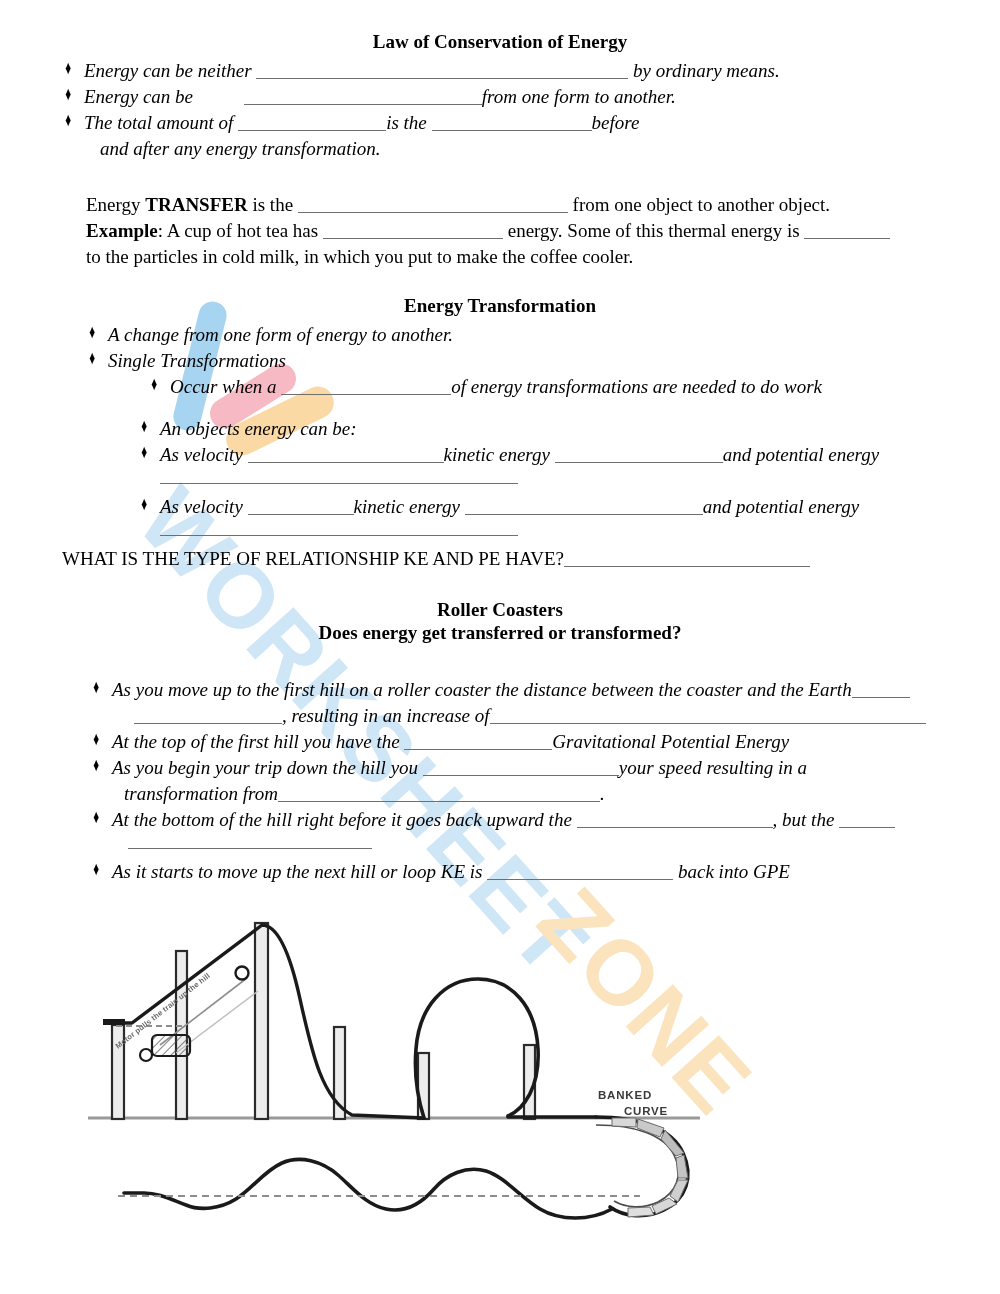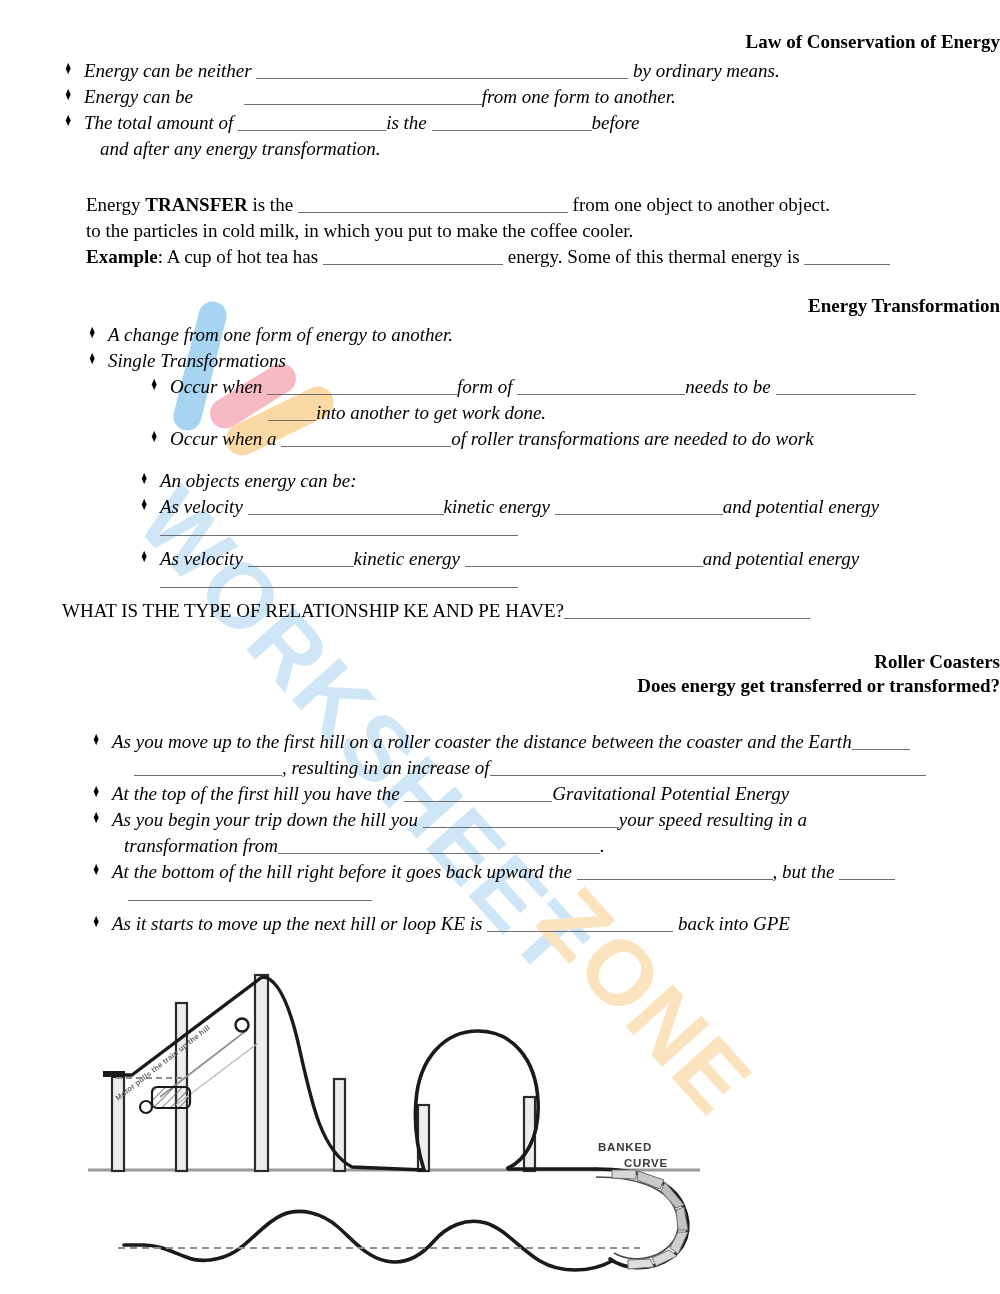--- a/index.html
+++ b/index.html
@@ -67,21 +67,21 @@
   }
 
   
   #content {
     position: relative;
     z-index: 2;
     padding: 0;
   }
 
   .section-title {
-    text-align: right;
+    text-align: center;
     font-weight: 700;
     font-size: 19px;
     line-height: 1.25;
   }
   .section-title.sub {
     font-size: 19px;
   }
 
   .para {
     font-size: 19px;
@@ -167,52 +167,43 @@
   </ul>
 
   <div style="height:26px"></div>
 
   <div style="margin-left:86px;margin-top:4px">
     <div class="para">
       <span>Energy </span><span class="b">TRANSFER</span><span> is the</span>
       <span class="blank" style="width:270px"></span>
       <span>from one object to another object.</span>
     </div>
-    <div class="para">to the particles in cold milk, in which you put to make the coffee cooler.</div>
     <div class="para">
       <span class="b">Example</span><span>:  A cup of hot tea has</span>
       <span class="blank" style="width:180px"></span>
       <span>energy.  Some of this thermal energy is</span>
       <span class="blank" style="width:86px"></span>
     </div>
+    <div class="para">to the particles in cold milk, in which you put to make the coffee cooler.</div>
   </div>
 
   <div style="height:24px"></div>
   <div class="section-title">Energy Transformation</div>
 
   <ul class="bl" style="margin-left:86px;margin-top:4px">
     <li>A change from one form of energy to another.</li>
     <li>Single Transformations</li>
   </ul>
 
+
+
   <ul class="bl" style="margin-left:148px">
     <li>
-      <span>Occur when</span>
-      <span class="blank" style="width:190px"></span><span>form of</span>
-      <span class="blank" style="width:168px"></span><span>needs to be</span>
-      <span class="blank" style="width:140px"></span>
-      <div style="margin-left:98px"><span class="blank" style="width:48px"></span><span>into another to get work done.</span></div>
-    </li>
-  </ul>
-
-
-  <ul class="bl" style="margin-left:148px">
-    <li>
       <span>Occur when a</span>
-      <span class="blank" style="width:170px"></span><span>of roller transformations are needed to do work</span>
+      <span class="blank" style="width:170px"></span><span>of energy transformations are needed to do work</span>
     </li>
   </ul>
 
   <ul class="bl" style="margin-left:138px;margin-top:16px">
     <li>An objects energy can be:</li>
     <li>
       <span>As velocity</span>
       <span class="blank" style="width:196px"></span><span>kinetic energy</span>
       <span class="blank" style="width:168px"></span><span>and potential energy</span>
       <div style="width:358px;margin-top:15px" class="blank-line"></div>

